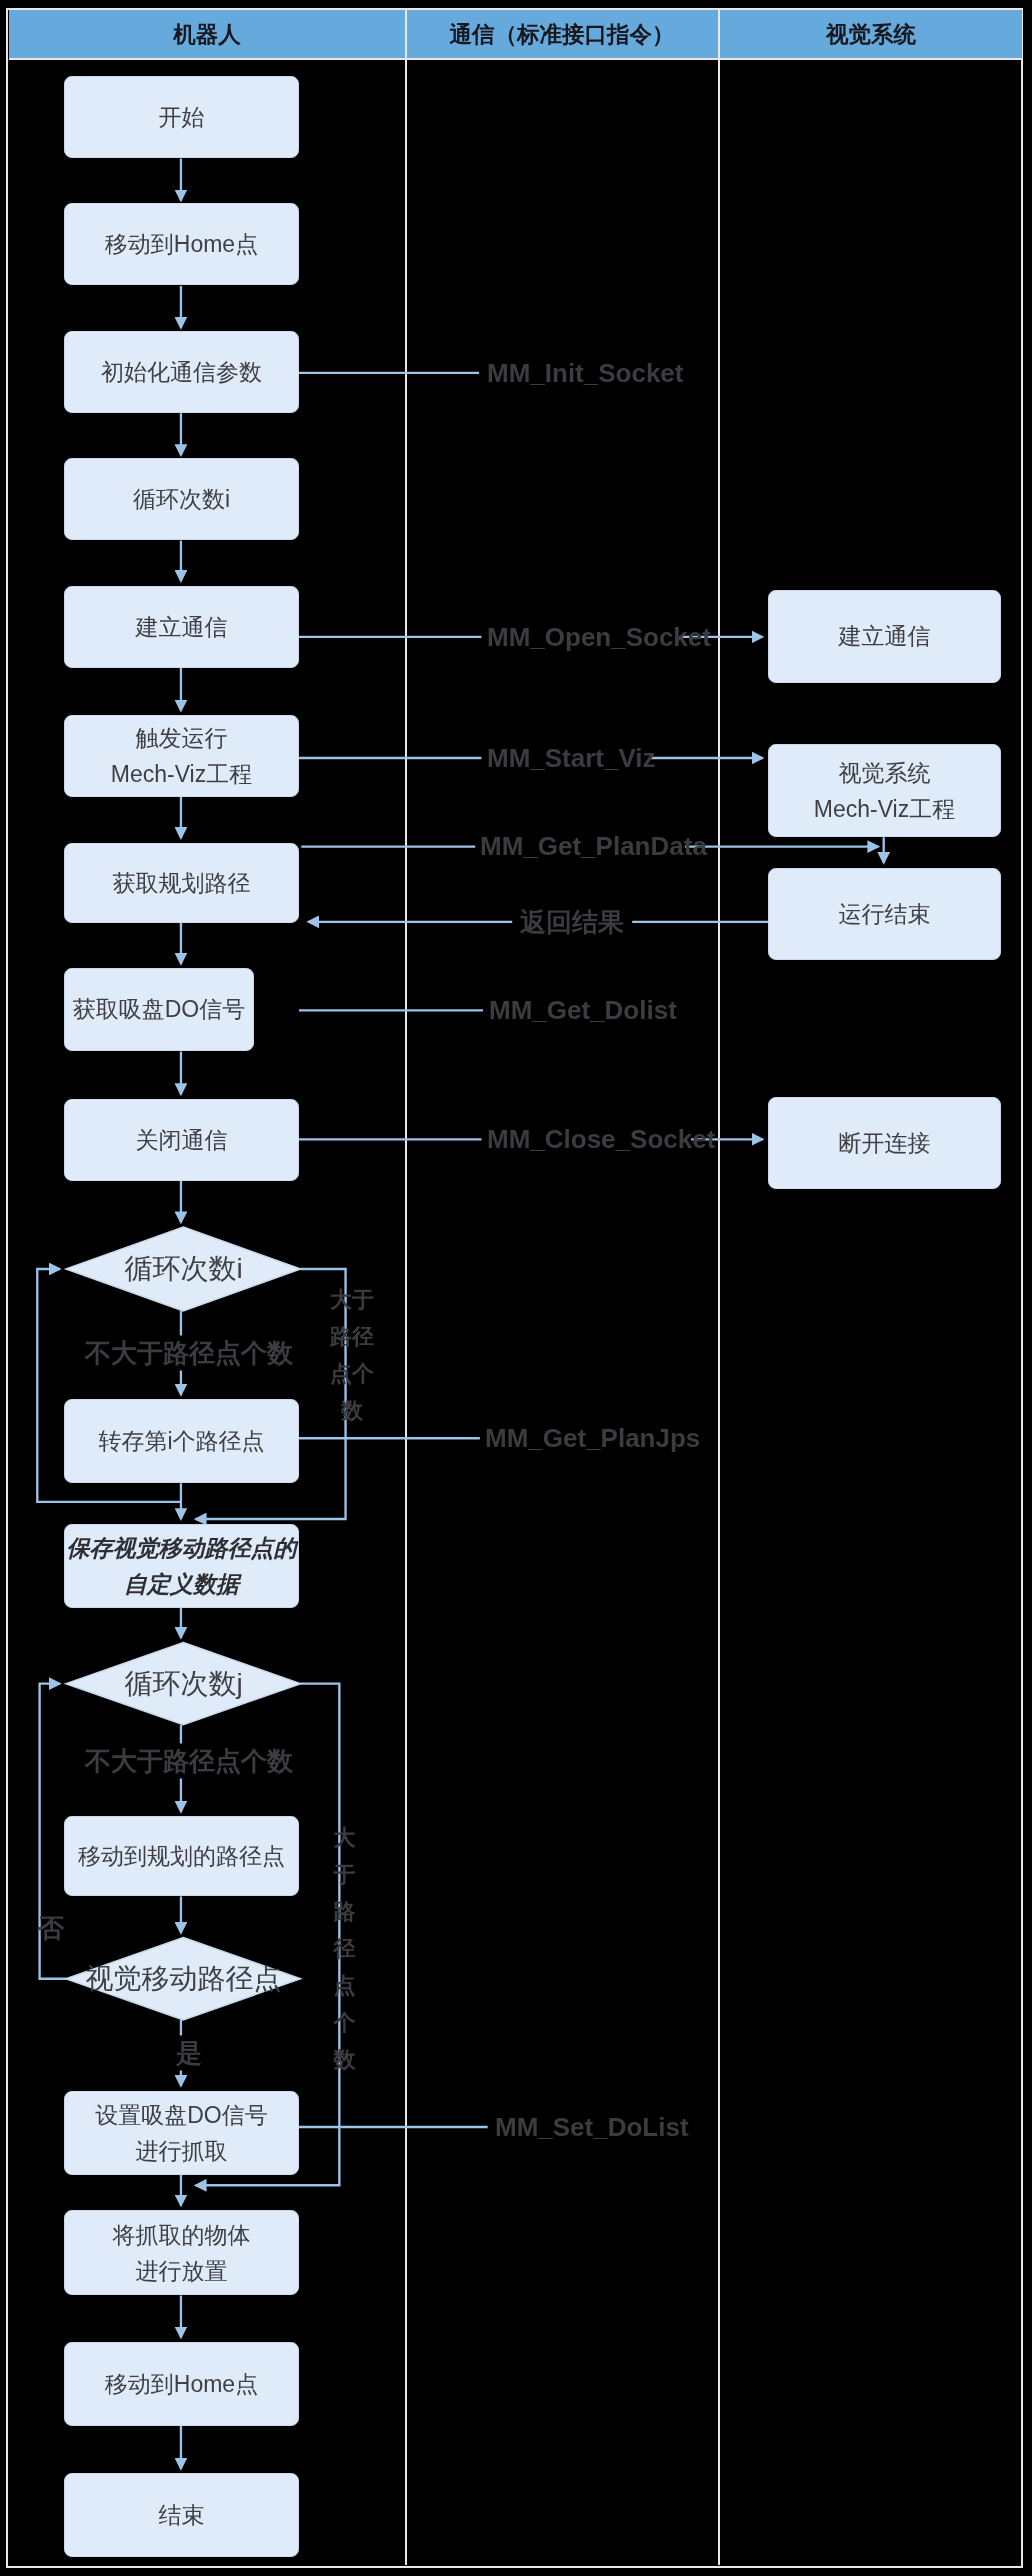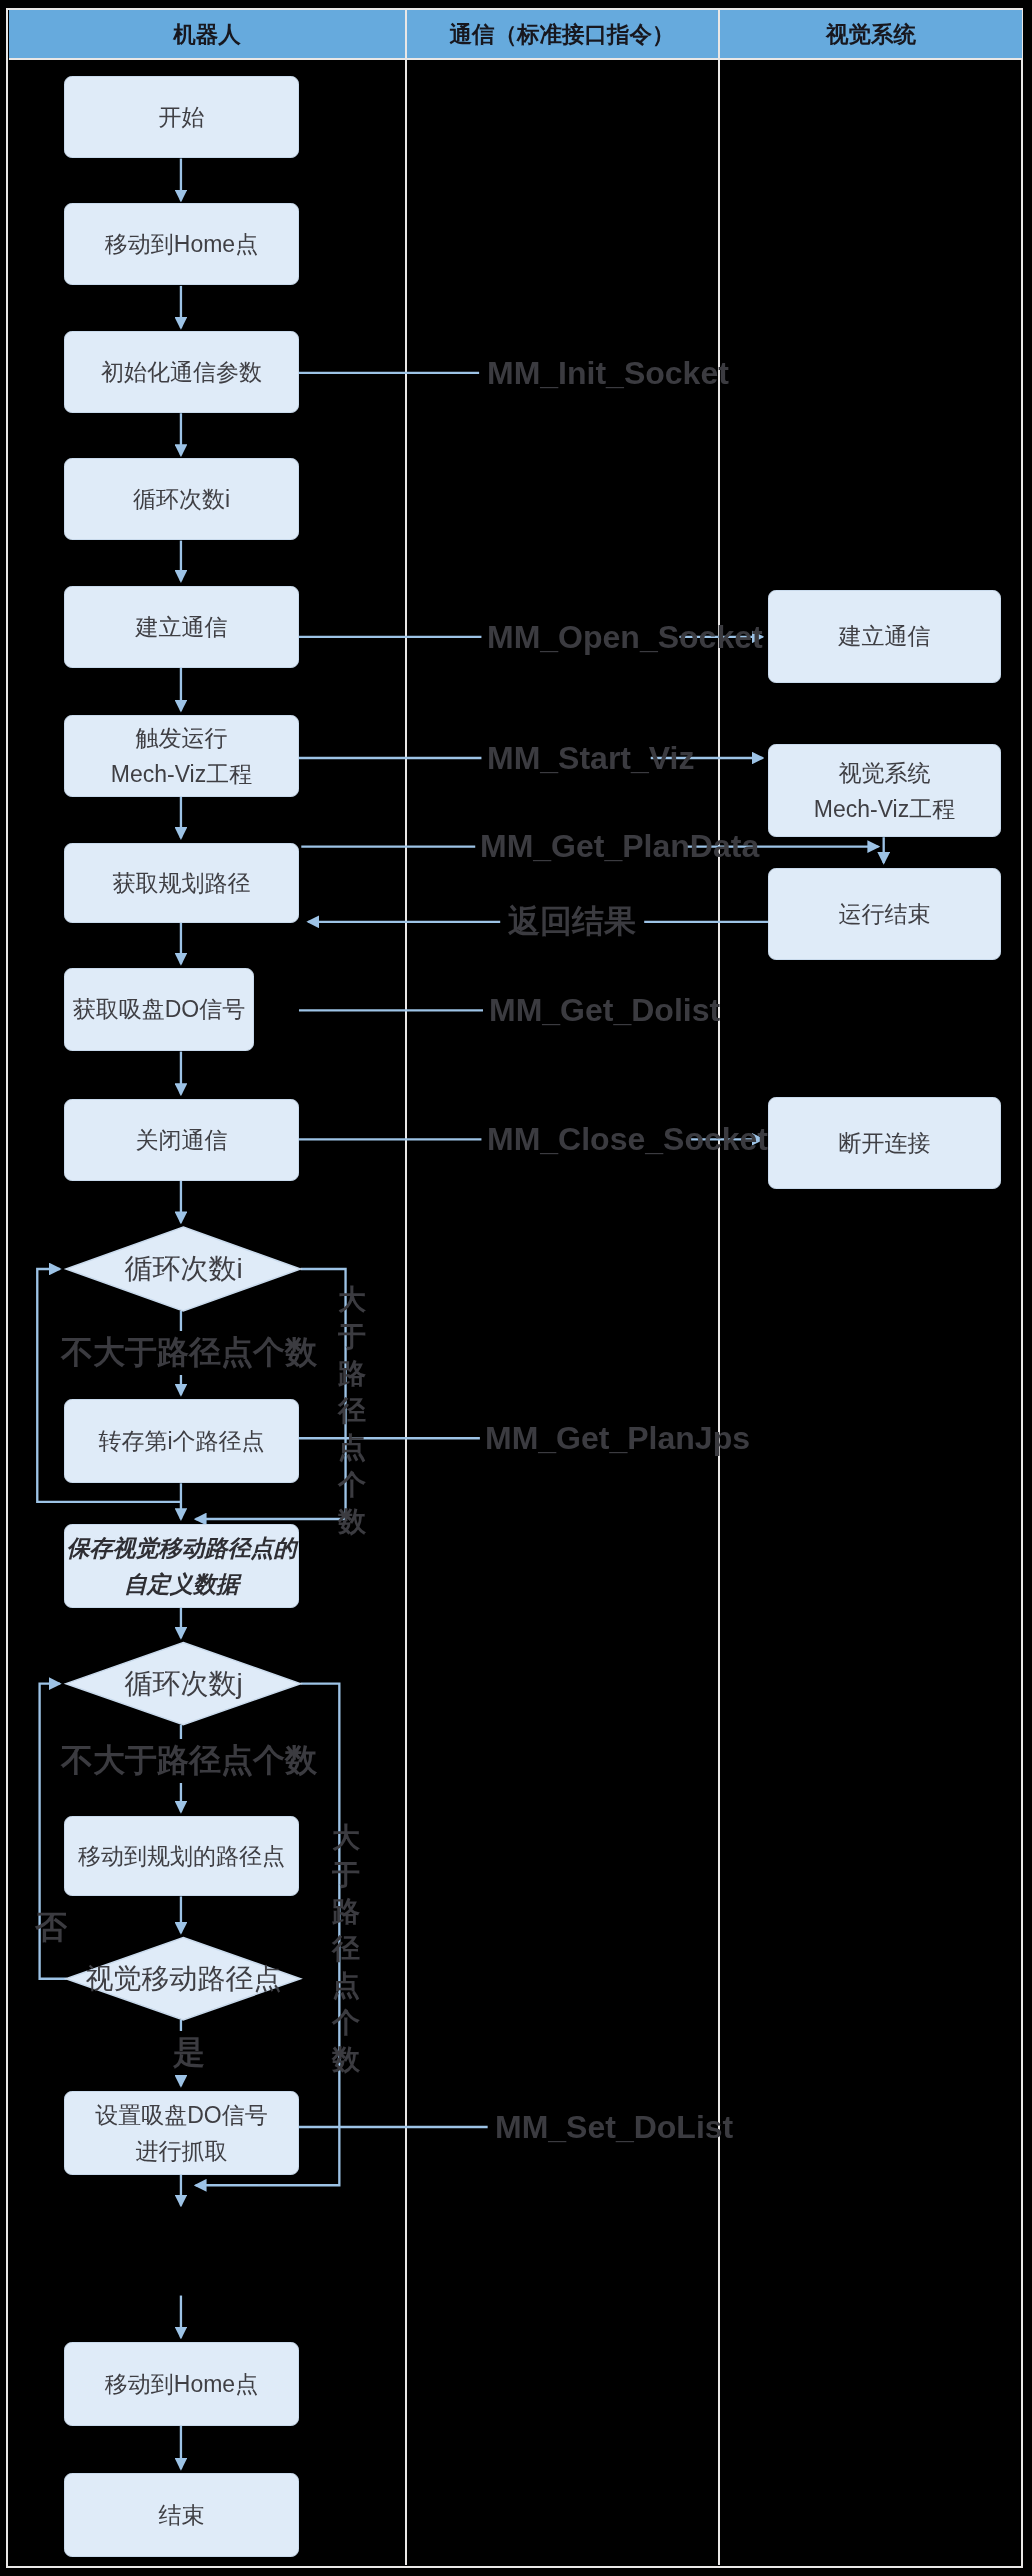--- a/index.html
+++ b/index.html
@@ -17,25 +17,25 @@
   svg.wires{position:absolute;left:0;top:0;z-index:2;}
   
   .box{position:absolute;background:#dfebf8;border:1.6px solid #c9daec;border-radius:7.8px;
        box-sizing:border-box;display:flex;flex-direction:column;align-items:center;
        justify-content:center;color:#3f3f44;font-size:23px;z-index:3;text-align:center;}
   .box .l{line-height:36px;white-space:nowrap;}
   .box.bold{font-weight:bold;color:#2e2e33;}
   .dlabel{position:absolute;display:flex;align-items:center;justify-content:center;
           color:#3f3f44;font-size:28px;z-index:3;white-space:nowrap;}
   
-  .clabel{position:absolute;transform:translateY(-50%);color:#3b3b40;font-size:32px;
+  .clabel{position:absolute;transform:translateY(-50%);color:#3b3b40;font-size:26px;
           font-weight:600;white-space:nowrap;z-index:4;}
   .clabel.center{transform:translate(-50%,-50%);}
   .clabel.onln{background:#000;padding:0 7.8px;}
-  .vstack{position:absolute;color:#3b3b40;font-size:28px;font-weight:600;
+  .vstack{position:absolute;color:#3b3b40;font-size:22px;font-weight:600;
           text-align:center;line-height:37px;z-index:4;}
 </style>
 </head>
 <body>
 
 <div id="stage">
 
   <div class="frame"></div>
   <div class="header-band"></div>
   <div class="divider" style="left:405px;"></div>
@@ -116,20 +116,24 @@
   <div class="box" style="left:64px;top:1399px;width:235px;height:84px;">转存第i个路径点</div>
   <div class="box bold" style="left:64px;top:1524px;width:235px;height:84px;font-style:italic;">
     <span class="l">保存视觉移动路径点的</span>
     <span class="l">自定义数据</span>
   </div>
   <div class="box" style="left:64px;top:1816px;width:235px;height:80px;">移动到规划的路径点</div>
   <div class="box" style="left:64px;top:2091px;width:235px;height:84px;">
     <span class="l">设置吸盘DO信号</span>
     <span class="l">进行抓取</span>
   </div>
+  <div class="box" style="left:64px;top:2210px;width:235px;height:85px;">
+    <span class="l">将抓取的物体</span>
+    <span class="l">进行放置</span>
+  </div>
   <div class="box" style="left:64px;top:2342px;width:235px;height:84px;">移动到Home点</div>
   <div class="box" style="left:64px;top:2473px;width:235px;height:84px;">结束</div>
 
   <div class="dlabel" style="left:67px;top:1250px;width:233px;height:37px;">循环次数i</div>
   <div class="dlabel" style="left:67px;top:1665px;width:233px;height:37px;">循环次数j</div>
   <div class="dlabel" style="left:67px;top:1960px;width:233px;height:37px;">视觉移动路径点</div>
 
   <div class="box" style="left:768px;top:590px;width:233px;height:93px;">建立通信</div>
   <div class="box" style="left:768px;top:744px;width:233px;height:93px;">
     <span class="l">视觉系统</span>

